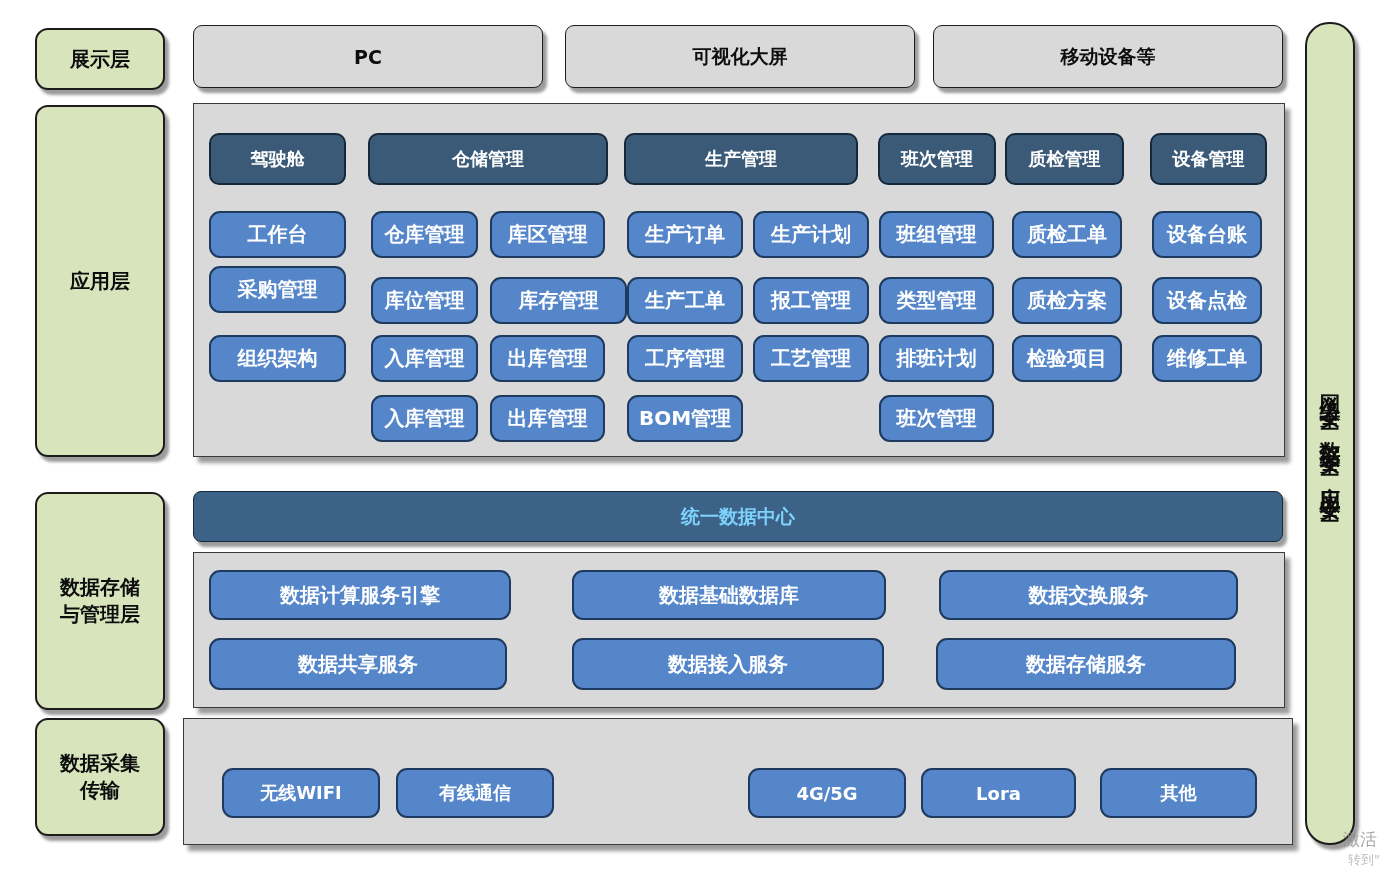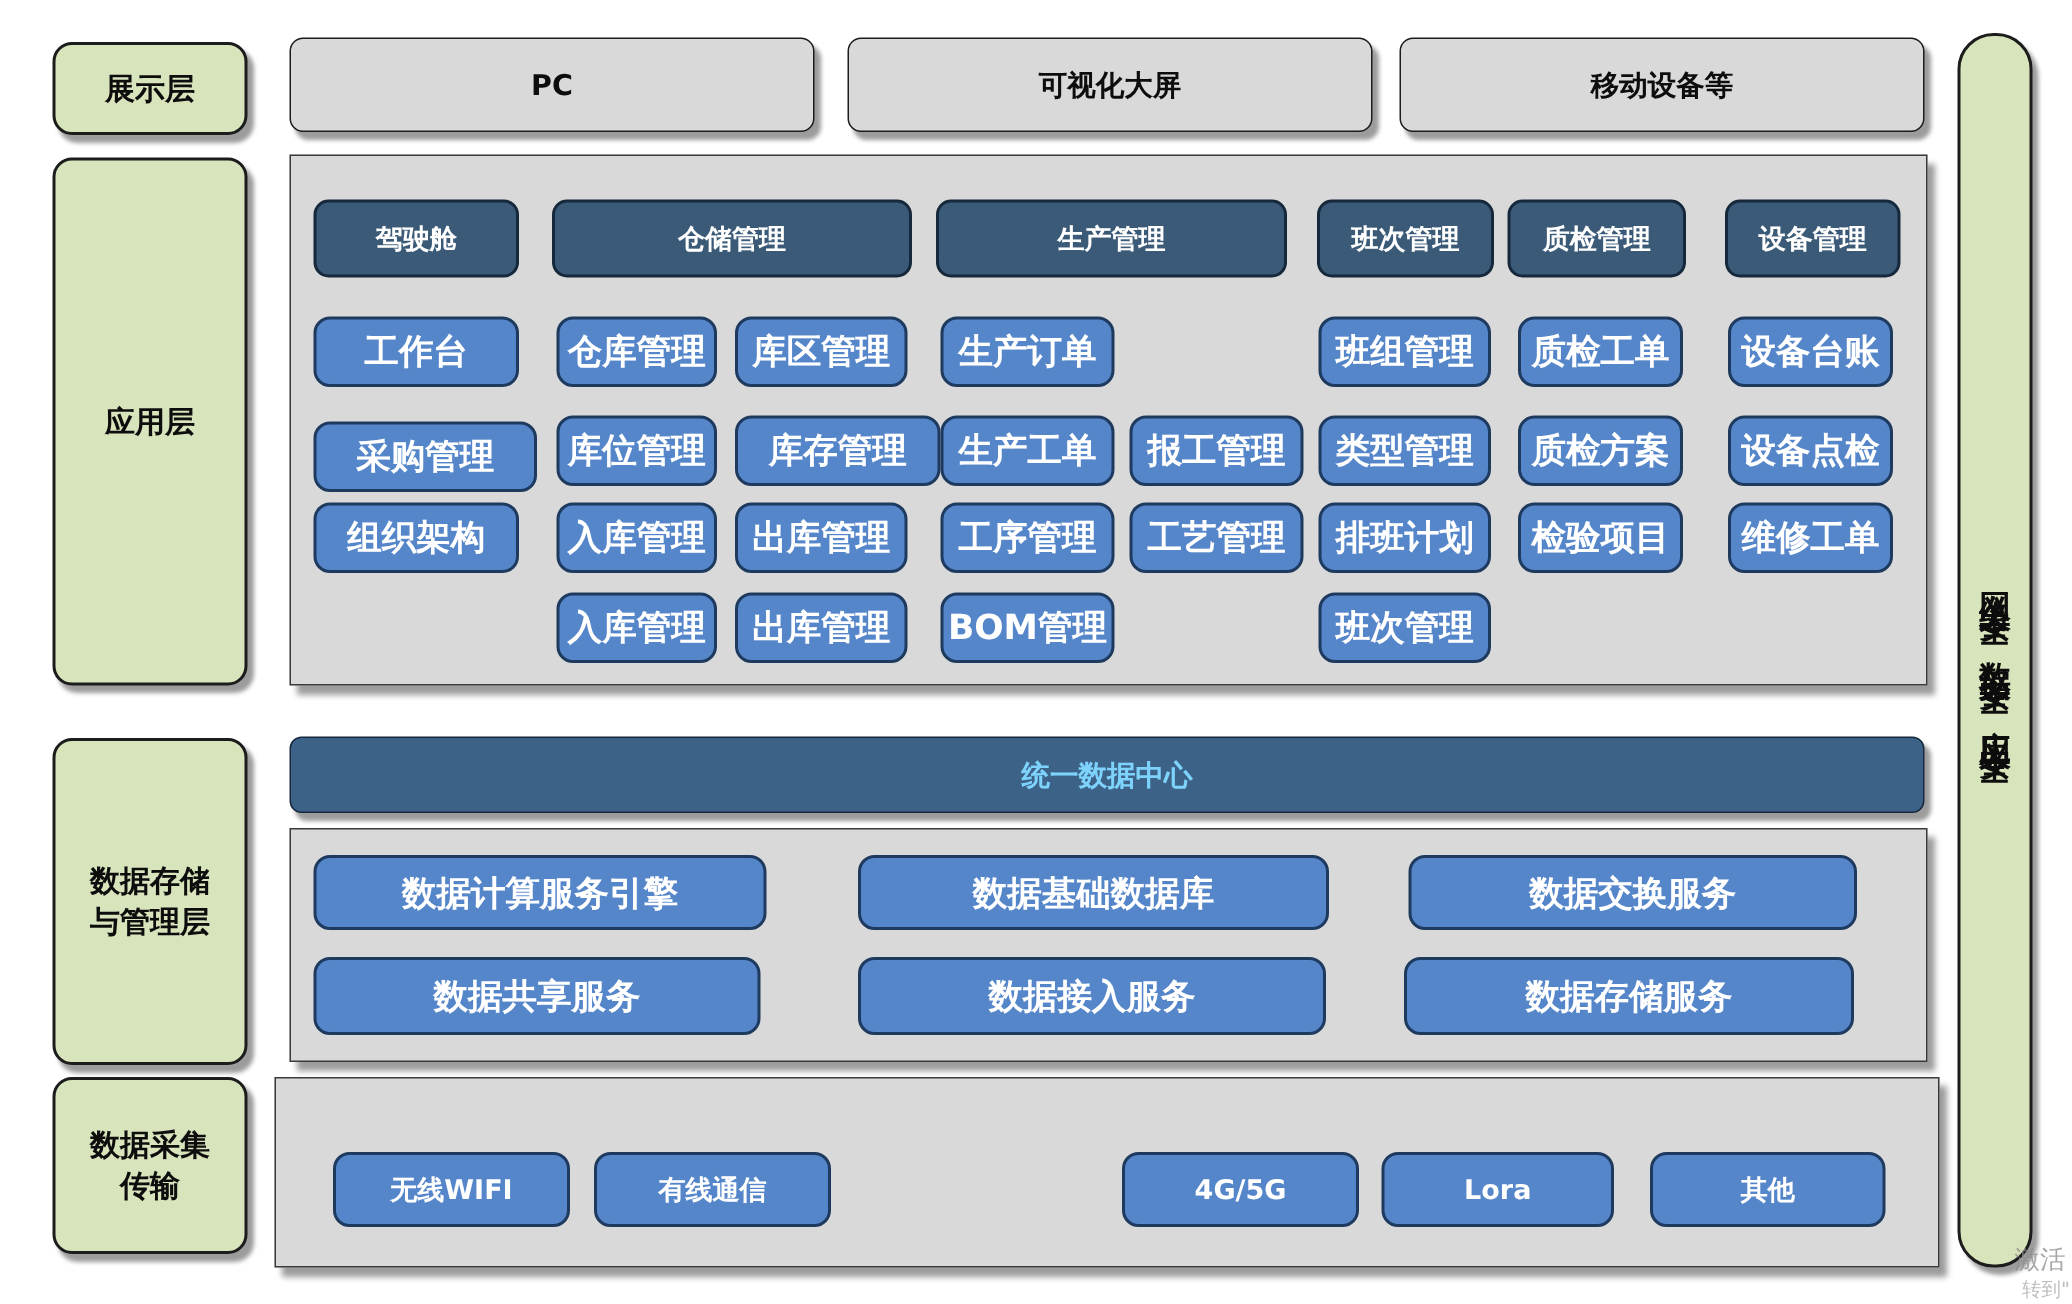--- a/index.html
+++ b/index.html
@@ -13,21 +13,21 @@
   .box{position:absolute;display:flex;align-items:center;justify-content:center;text-align:center;}
   .green{background:var(--layer-green);border:2px solid #1c1c1c;border-radius:13px;
     box-shadow:4px 5px 3px #9c9c9c;font-weight:bold;font-size:20px;color:#0d0d0d;
     flex-direction:column;line-height:27px;}
   .gdev{background:var(--panel-gray);border:1px solid #1c1c1c;border-radius:9px;
     box-shadow:4px 5px 3px #9c9c9c;font-weight:bold;font-size:19px;color:#0d0d0d;}
   .panel{background:var(--panel-gray);border:1px solid #3a3a3a;box-shadow:5px 6px 4px #9c9c9c;}
   .hdr{background:var(--accent-dark);border:2px solid #16293c;border-radius:10px;
     color:#fff;font-weight:bold;font-size:18px;}
   .btn{background:var(--accent-blue);border:2px solid #1e3a5f;border-radius:11px;
-    color:#fff;font-weight:bold;font-size:23px;}
+    color:#fff;font-weight:bold;font-size:20px;}
   .bar{background:var(--center-bar);border:1px solid #16293c;border-radius:8px;
     box-shadow:4px 5px 3px #9c9c9c;color:#7dd3fc;font-weight:bold;font-size:19px;}
   .vbar{background:var(--layer-green);border:2px solid #1c1c1c;border-radius:24px;
     box-shadow:4px 5px 3px #9c9c9c;}
   .vtext{writing-mode:vertical-rl;text-orientation:upright;font-weight:bold;font-size:21px;
     letter-spacing:5px;color:#0d0d0d;}
   .wm{position:absolute;color:rgba(140,140,140,0.75);font-size:17px;white-space:nowrap;}
   .wm2{position:absolute;color:rgba(155,155,155,0.65);font-size:13px;white-space:nowrap;}
 </style>
 </head>
@@ -59,25 +59,26 @@
   <div class="box hdr" style="left:368px;top:133px;width:240px;height:52px">仓储管理</div>
   <div class="box hdr" style="left:624px;top:133px;width:234px;height:52px">生产管理</div>
   <div class="box hdr" style="left:878px;top:133px;width:118px;height:52px">班次管理</div>
   <div class="box hdr" style="left:1005px;top:133px;width:119px;height:52px">质检管理</div>
   <div class="box hdr" style="left:1150px;top:133px;width:117px;height:52px">设备管理</div>
 
   <div class="box btn" style="left:209px;top:211px;width:137px;height:47px">工作台</div>
   <div class="box btn" style="left:371px;top:211px;width:107px;height:47px">仓库管理</div>
   <div class="box btn" style="left:490px;top:211px;width:115px;height:47px">库区管理</div>
   <div class="box btn" style="left:627px;top:211px;width:116px;height:47px">生产订单</div>
+  <div class="box btn" style="left:753px;top:211px;width:116px;height:47px">生产计划</div>
   <div class="box btn" style="left:879px;top:211px;width:115px;height:47px">班组管理</div>
   <div class="box btn" style="left:1012px;top:211px;width:110px;height:47px">质检工单</div>
   <div class="box btn" style="left:1152px;top:211px;width:110px;height:47px">设备台账</div>
 
-  <div class="box btn" style="left:209px;top:281px;width:149px;height:47px">采购管理</div>
+  <div class="box btn" style="left:209px;top:266px;width:137px;height:47px">采购管理</div>
   <div class="box btn" style="left:371px;top:277px;width:107px;height:47px">库位管理</div>
   <div class="box btn" style="left:490px;top:277px;width:137px;height:47px">库存管理</div>
   <div class="box btn" style="left:627px;top:277px;width:116px;height:47px">生产工单</div>
   <div class="box btn" style="left:753px;top:277px;width:116px;height:47px">报工管理</div>
   <div class="box btn" style="left:879px;top:277px;width:115px;height:47px">类型管理</div>
   <div class="box btn" style="left:1012px;top:277px;width:110px;height:47px">质检方案</div>
   <div class="box btn" style="left:1152px;top:277px;width:110px;height:47px">设备点检</div>
 
   <div class="box btn" style="left:209px;top:335px;width:137px;height:47px">组织架构</div>
   <div class="box btn" style="left:371px;top:335px;width:107px;height:47px">入库管理</div>

